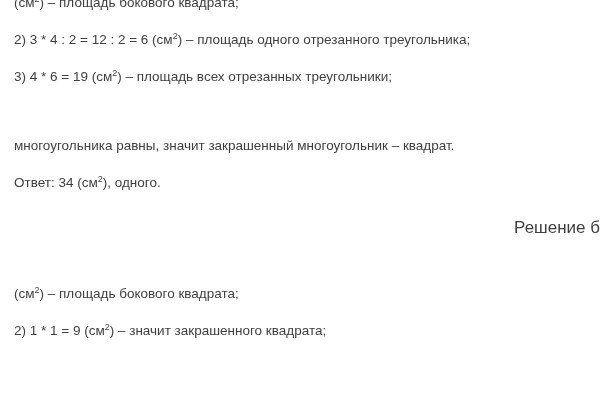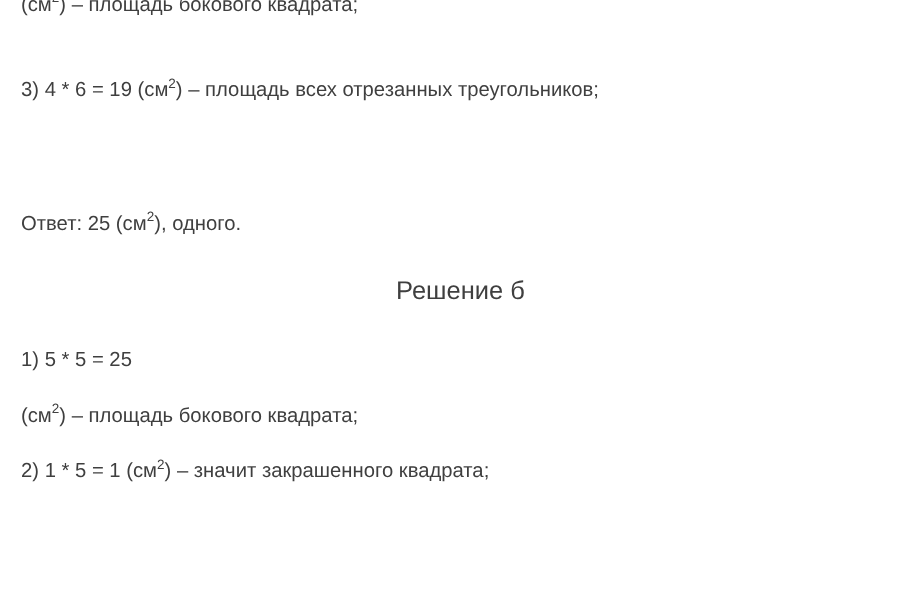--- a/index.html
+++ b/index.html
@@ -24,21 +24,21 @@
   .line {
     font-size: 13.5px;
     line-height: 17px;
     color: #3f3f3f;
     white-space: nowrap;
   }
   .gap-s { height: 12px; }
   .gap-m { height: 20px; }
   .gap-l { height: 26px; }
   .heading {
-    text-align: center;
+    text-align: right;
     font-size: 17px;
     line-height: 22px;
     color: #3f3f3f;
     font-weight: normal;
     margin: 0;
   }
   .clip-top {
     overflow: hidden;
     height: 11px;
   }
@@ -58,59 +58,60 @@
 <div class="page">
 
   <div class="clip-top">
     <div class="line">
       <span>(см</span><sup>2</sup><span>) – площадь бокового квадрата;</span>
     </div>
   </div>
 
   <div class="gap-m"></div>
 
+  <div class="line">
+    <span>2) 3 * 4 : 2 = 12 : 2 = 6 (см</span><sup>2</sup><span>) – площадь одного отрезанного треугольника;</span>
+  </div>
 
   <div class="gap-m"></div>
 
   <div class="line">
-    <span>3) 4 * 6 = 19 (см</span><sup>2</sup><span>) – площадь всех отрезанных треугольников;</span>
+    <span>3) 4 * 6 = 19 (см</span><sup>2</sup><span>) – площадь всех отрезанных треугольники;</span>
   </div>
 
   <div class="gap-m"></div>
 
 
   <div class="gap-m"></div>
 
 
   <div class="gap-s"></div>
 
+  <div class="line">многоугольника равны, значит закрашенный многоугольник – квадрат.</div>
 
   <div class="gap-m"></div>
 
   <div class="line">
-    <span>Ответ: 25 (см</span><sup>2</sup><span>), одного.</span>
+    <span>Ответ: 34 (см</span><sup>2</sup><span>), одного.</span>
   </div>
 
   <div class="gap-l"></div>
 
   <h2 class="heading">Решение б</h2>
 
   <div class="gap-l"></div>
 
-  <div class="line">
-    <span>1) 5 * 5 = 25</span>
-  </div>
 
   <div class="gap-m"></div>
 
   <div class="line">
     <span>(см</span><sup>2</sup><span>) – площадь бокового квадрата;</span>
   </div>
 
   <div class="gap-m"></div>
 
   <div class="line">
-    <span>2) 1 * 5 = 1 (см</span><sup>2</sup><span>) – значит закрашенного квадрата;</span>
+    <span>2) 1 * 1 = 9 (см</span><sup>2</sup><span>) – значит закрашенного квадрата;</span>
   </div>
 
   <div class="gap-m"></div>
 
 </div>
 
 </body></html>

